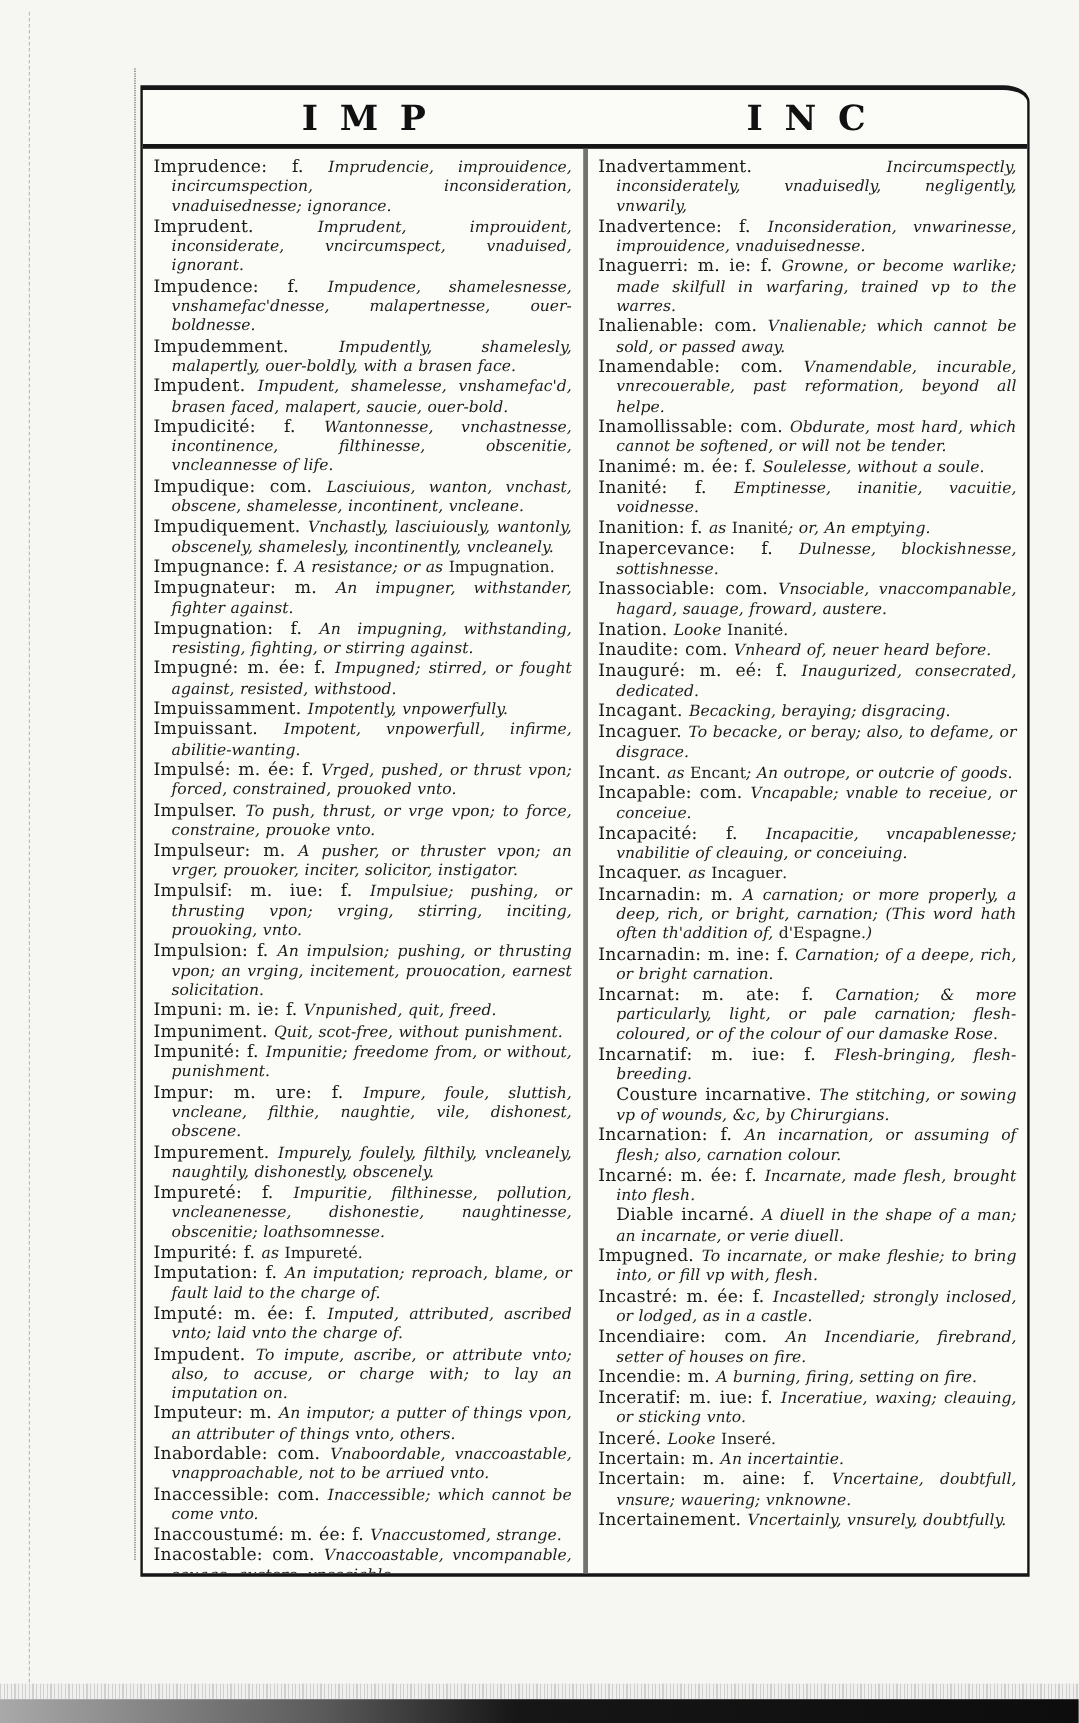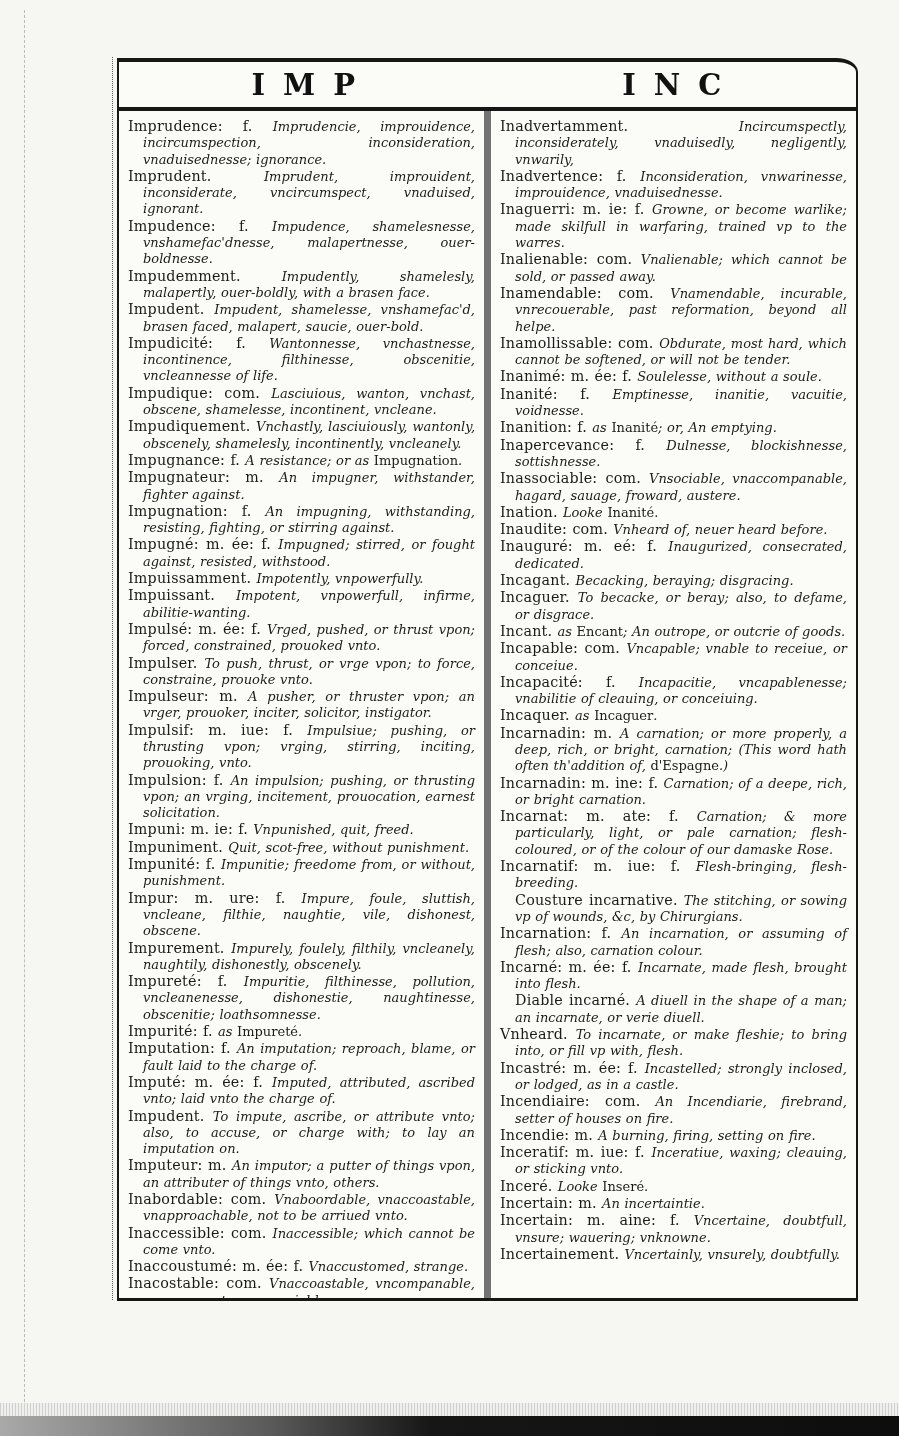--- a/index.html
+++ b/index.html
@@ -23,21 +23,21 @@
     position:absolute;left:0;top:1416px;width:899px;height:20px;
     background:linear-gradient(90deg,#a9a9a9 0%,#5a5a5a 30%,#161616 48%,#0d0d0d 100%);
   }
   
   .frame-outline-left{
     position:absolute;left:112px;top:57px;width:0;height:1243px;
     border-left:1px dotted #5a5a5a;
   }
   
   .frame{
-    position:absolute;left:117px;top:58px;width:741px;height:1243px;
+    position:absolute;left:117px;top:71px;width:741px;height:1243px;
     box-sizing:border-box;
     border:2px solid #161616;
     border-top-width:4px;border-bottom-width:3px;
     border-top-right-radius:22px 14px;
     background:#fbfbf8;
     overflow:hidden;
   }
   .header{
     display:flex;height:45px;align-items:center;
     border-bottom:4px solid #161616;
@@ -49,21 +49,21 @@
     color:#111;
   }
   .cols{
     display:flex;height:1191px;
   }
   .col{
     flex:1;box-sizing:border-box;
     padding:7px 9px 0 9px;
     overflow:hidden;
   }
-  .col.left{border-right:7px solid #737373;}
+  .col.left{border-right:4px solid #737373;}
   .entry{
     margin:0;
     padding-left:15px;text-indent:-15px;
     font-size:13px;line-height:16.3px;
     text-align:justify;
     color:#1b1b1b;
     word-spacing:0.5px;
   }
   .entry.sub{padding-left:15px;text-indent:0;}
   .hw{font-style:normal;font-size:14.3px;letter-spacing:0.2px;}
@@ -143,21 +143,21 @@
           <p class="entry"><span class="hw">Incapacité: f. </span><span class="def">Incapacitie, vncapablenesse; vnabilitie of cleauing, or conceiuing.</span></p>
           <p class="entry"><span class="hw">Incaquer. </span><span class="def">as </span><span class="rom">Incaguer</span><span class="def">.</span></p>
           <p class="entry"><span class="hw">Incarnadin: m. </span><span class="def">A carnation; or more properly, a deep, rich, or bright, carnation; (This word hath often th'addition of, </span><span class="rom">d'Espagne</span><span class="def">.)</span></p>
           <p class="entry"><span class="hw">Incarnadin: m. ine: f. </span><span class="def">Carnation; of a deepe, rich, or bright carnation.</span></p>
           <p class="entry"><span class="hw">Incarnat: m. ate: f. </span><span class="def">Carnation; &amp; more particularly, light, or pale carnation; flesh-coloured, or of the colour of our damaske Rose.</span></p>
           <p class="entry"><span class="hw">Incarnatif: m. iue: f. </span><span class="def">Flesh-bringing, flesh-breeding.</span></p>
           <p class="entry sub"><span class="hw">Cousture incarnative. </span><span class="def">The stitching, or sowing vp of wounds, &amp;c, by Chirurgians.</span></p>
           <p class="entry"><span class="hw">Incarnation: f. </span><span class="def">An incarnation, or assuming of flesh; also, carnation colour.</span></p>
           <p class="entry"><span class="hw">Incarné: m. ée: f. </span><span class="def">Incarnate, made flesh, brought into flesh.</span></p>
           <p class="entry sub"><span class="hw">Diable incarné. </span><span class="def">A diuell in the shape of a man; an incarnate, or verie diuell.</span></p>
-          <p class="entry"><span class="hw">Vnheard. </span><span class="def">To incarnate, or make fleshie; to bring into, or fill vp with, flesh.</span></p>
+          <p class="entry"><span class="hw">Impugned. </span><span class="def">To incarnate, or make fleshie; to bring into, or fill vp with, flesh.</span></p>
           <p class="entry"><span class="hw">Incastré: m. ée: f. </span><span class="def">Incastelled; strongly inclosed, or lodged, as in a castle.</span></p>
           <p class="entry"><span class="hw">Incendiaire: com. </span><span class="def">An Incendiarie, firebrand, setter of houses on fire.</span></p>
           <p class="entry"><span class="hw">Incendie: m. </span><span class="def">A burning, firing, setting on fire.</span></p>
           <p class="entry"><span class="hw">Inceratif: m. iue: f. </span><span class="def">Inceratiue, waxing; cleauing, or sticking vnto.</span></p>
           <p class="entry"><span class="hw">Inceré. </span><span class="def">Looke </span><span class="rom">Inseré</span><span class="def">.</span></p>
           <p class="entry"><span class="hw">Incertain: m. </span><span class="def">An incertaintie.</span></p>
           <p class="entry"><span class="hw">Incertain: m. aine: f. </span><span class="def">Vncertaine, doubtfull, vnsure; wauering; vnknowne.</span></p>
           <p class="entry"><span class="hw">Incertainement. </span><span class="def">Vncertainly, vnsurely, doubtfully.</span></p>
         </div>
 

